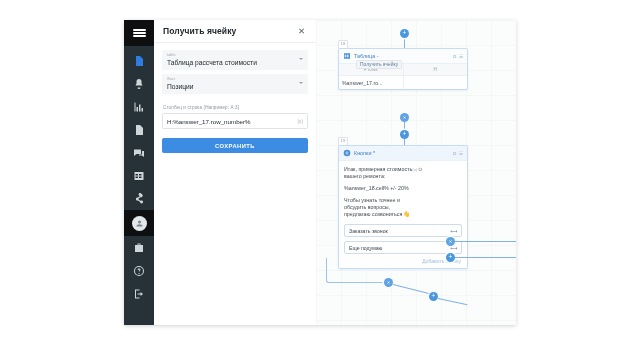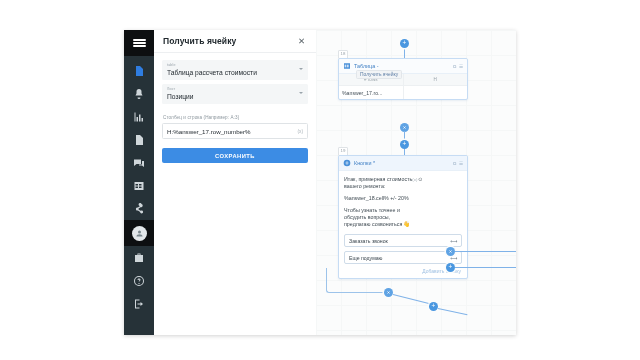--- a/index.html
+++ b/index.html
@@ -1,17 +1,17 @@
 <!DOCTYPE html>
 <html><head>
 <meta charset="utf-8">
 <style>
   html,body{margin:0;padding:0;background:#ffffff;}
   body{width:640px;height:360px;overflow:hidden;font-family:"Liberation Sans",sans-serif;-webkit-font-smoothing:antialiased;}
-  .app{position:absolute;left:124px;top:30px;width:392px;height:305px;background:#22c55e;box-shadow:0 1px 4px rgba(0,0,0,.18);overflow:hidden;}
+  .app{position:absolute;left:124px;top:20px;width:392px;height:305px;background:#22c55e;box-shadow:0 1px 4px rgba(0,0,0,.18);overflow:hidden;}
 
   
   .sidebar{position:absolute;left:0;top:0;width:30px;height:305px;background:#263238;z-index:5;}
   .burger{height:26px;background:#0d0f11;display:flex;align-items:center;justify-content:center;}
   .burger span{display:block;width:13px;height:1.6px;background:#fff;margin:1.4px 0;border-radius:1px;}
   .sb-list{padding-top:3px;}
   .sb-item{height:23px;display:flex;align-items:center;justify-content:center;position:relative;}
   .sb-item.active-doc svg{fill:#2f7de1;}
   .sb-item.avatar-row{background:#0d0f11;height:26px;}
   .sb-ico{width:12px;height:12px;display:block;}

